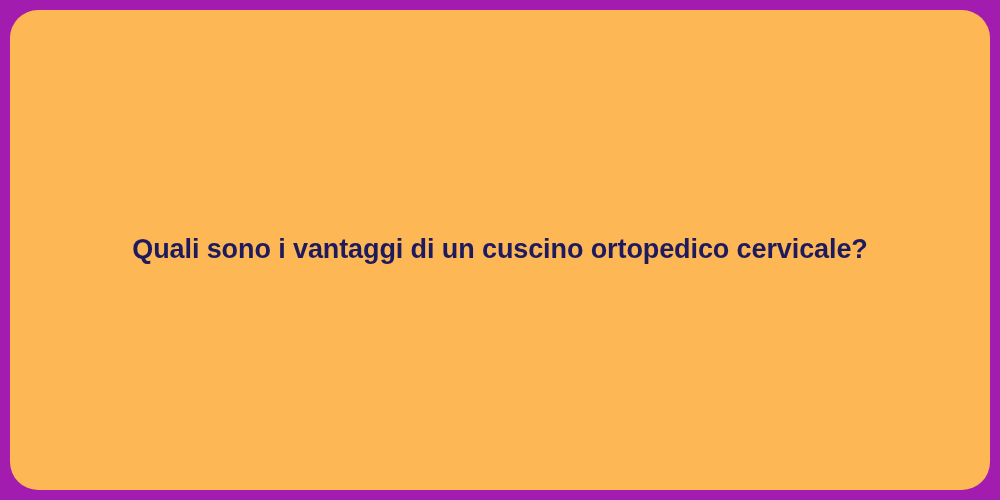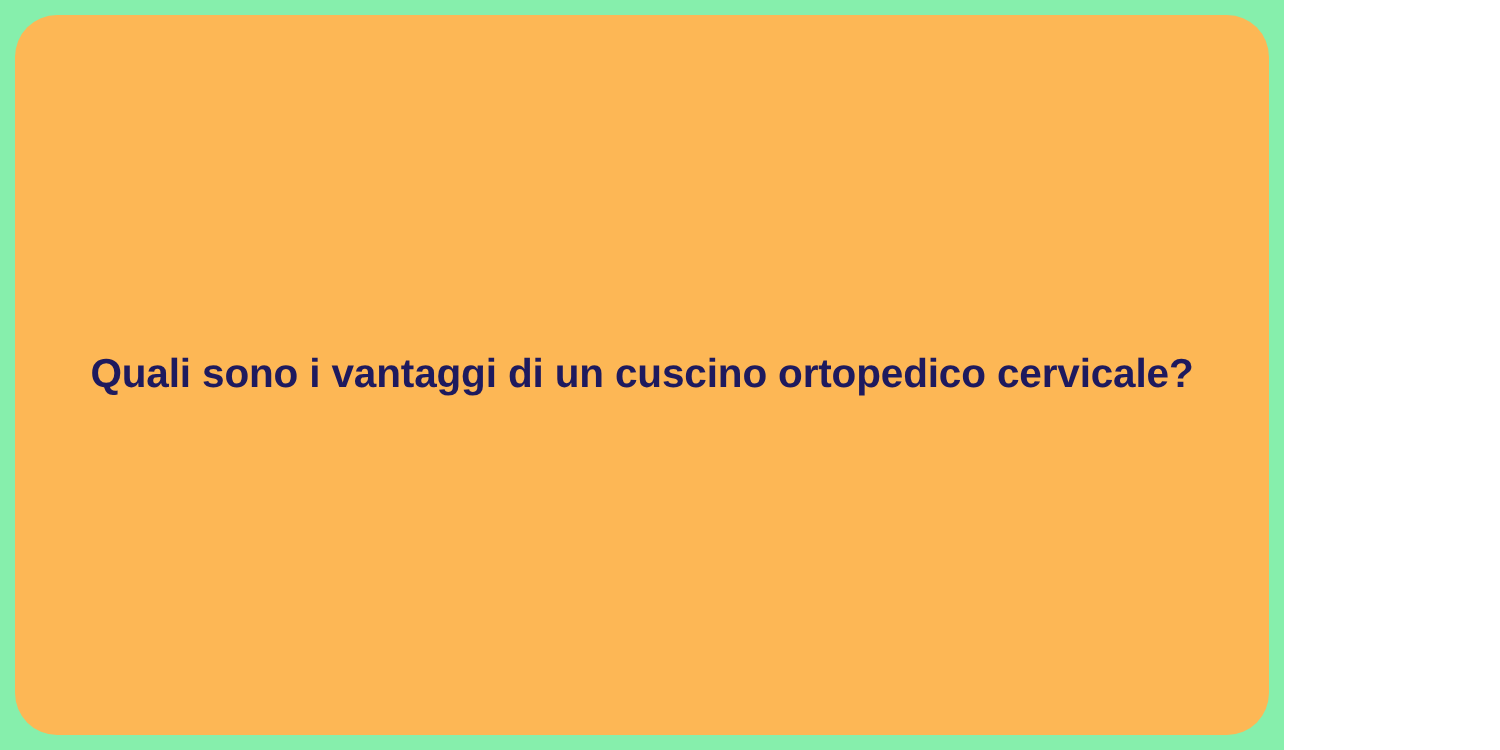--- a/index.html
+++ b/index.html
@@ -11,23 +11,23 @@
     width: 1000px;
     height: 500px;
     overflow: hidden;
     font-family: "Liberation Sans", sans-serif;
   }
 
   
   #banner {
     position: relative;
     box-sizing: border-box;
-    width: 856px;
+    width: 1000px;
     height: 500px;
-    background: #86efac;
+    background: #a21caf;
     padding: 10px;
   }
 
   
   #card {
     box-sizing: border-box;
     width: 100%;
     height: 100%;
     background: #fdb755;
     border-radius: 28px;

